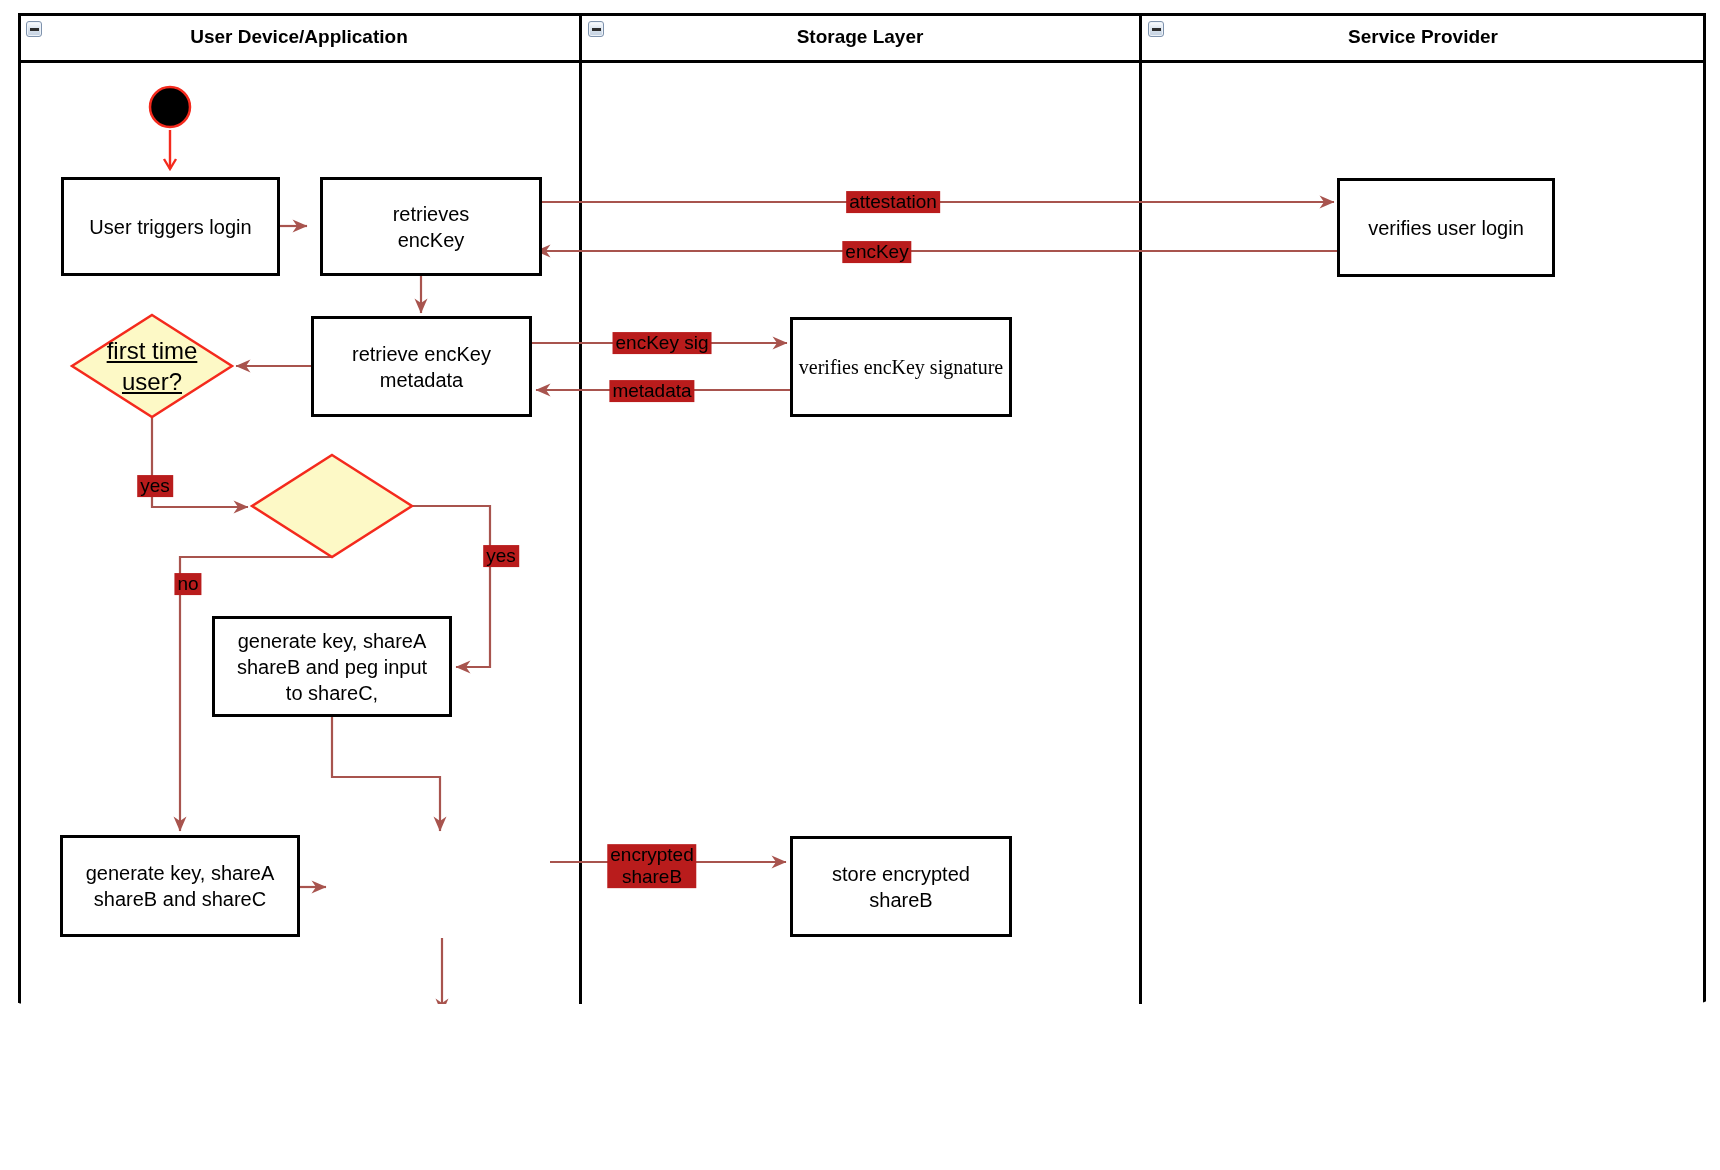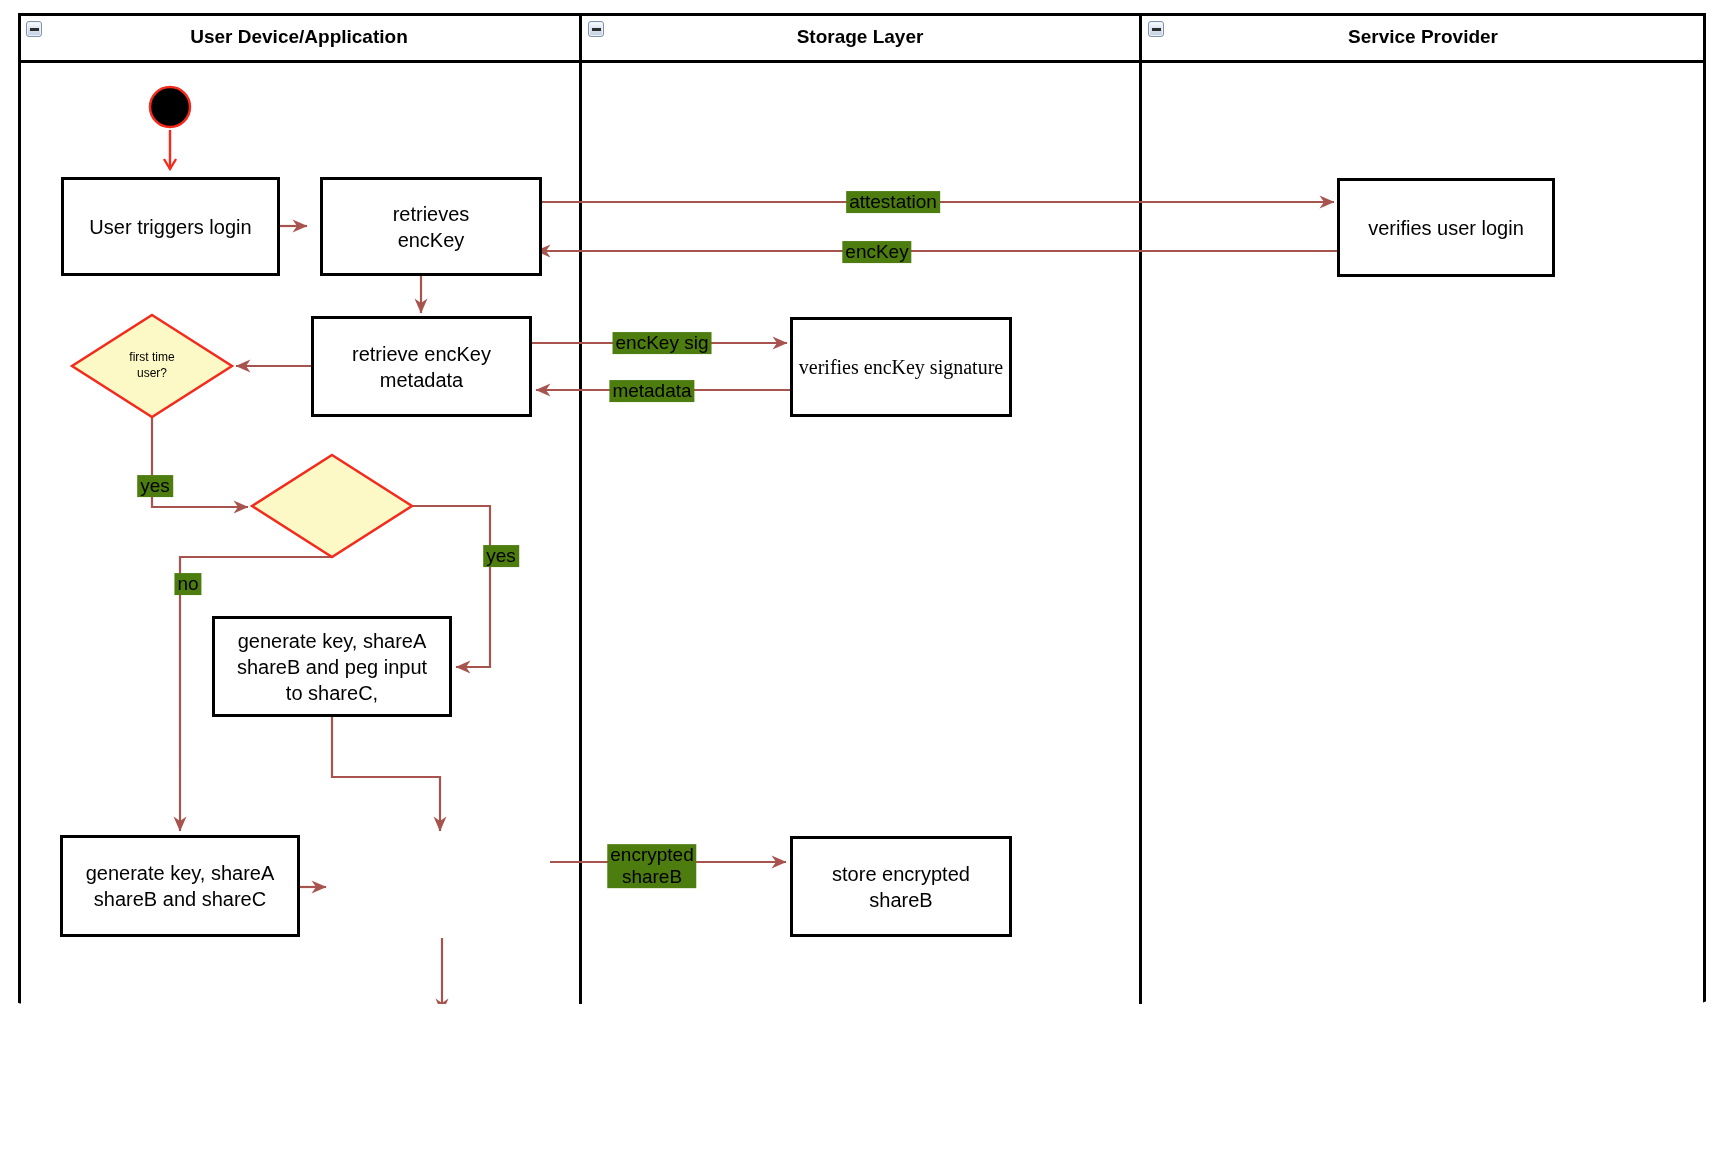--- a/index.html
+++ b/index.html
@@ -28,23 +28,23 @@
   #openarrow path{fill:none;stroke:var(--start-color,#F42A1D);stroke-width:2.4px;}
   .decision{fill:var(--decision-fill,#FDF9C6);stroke:var(--decision-stroke,#F42A1D);stroke-width:2.5px;}
   .start-node{fill:#000000;stroke:var(--start-color,#F42A1D);stroke-width:2.5px;}
   
   .node{position:absolute;box-sizing:border-box;border:3px solid var(--shape-stroke,#000);
         background:var(--shape-fill,#fff);display:flex;align-items:center;justify-content:center;
         text-align:center;z-index:3;}
   .node-text{font-size:20px;line-height:1.3;white-space:pre-line;}
   .node-text.nowrap{white-space:nowrap;font-family:Liberation Serif, serif;}
   .decision-label{position:absolute;display:flex;align-items:center;justify-content:center;
-        text-align:center;z-index:3;font-size:12px;line-height:1.3;white-space:pre-line;}
+        text-align:center;z-index:3;font-size:24px;line-height:1.3;white-space:pre-line;text-decoration:underline;}
   
-  .edge-label{position:absolute;transform:translate(-50%,-50%);background:#4d7c0f;
+  .edge-label{position:absolute;transform:translate(-50%,-50%);background:#b91c1c;
         font-size:19px;line-height:1.15;text-align:center;white-space:pre-line;
         padding:0 3px;z-index:4;}
 </style>
 </head>
 <body>
 
 <div id="canvas">
 
   <div class="pool"></div>
   <div class="vline" style="left:579px"></div>

